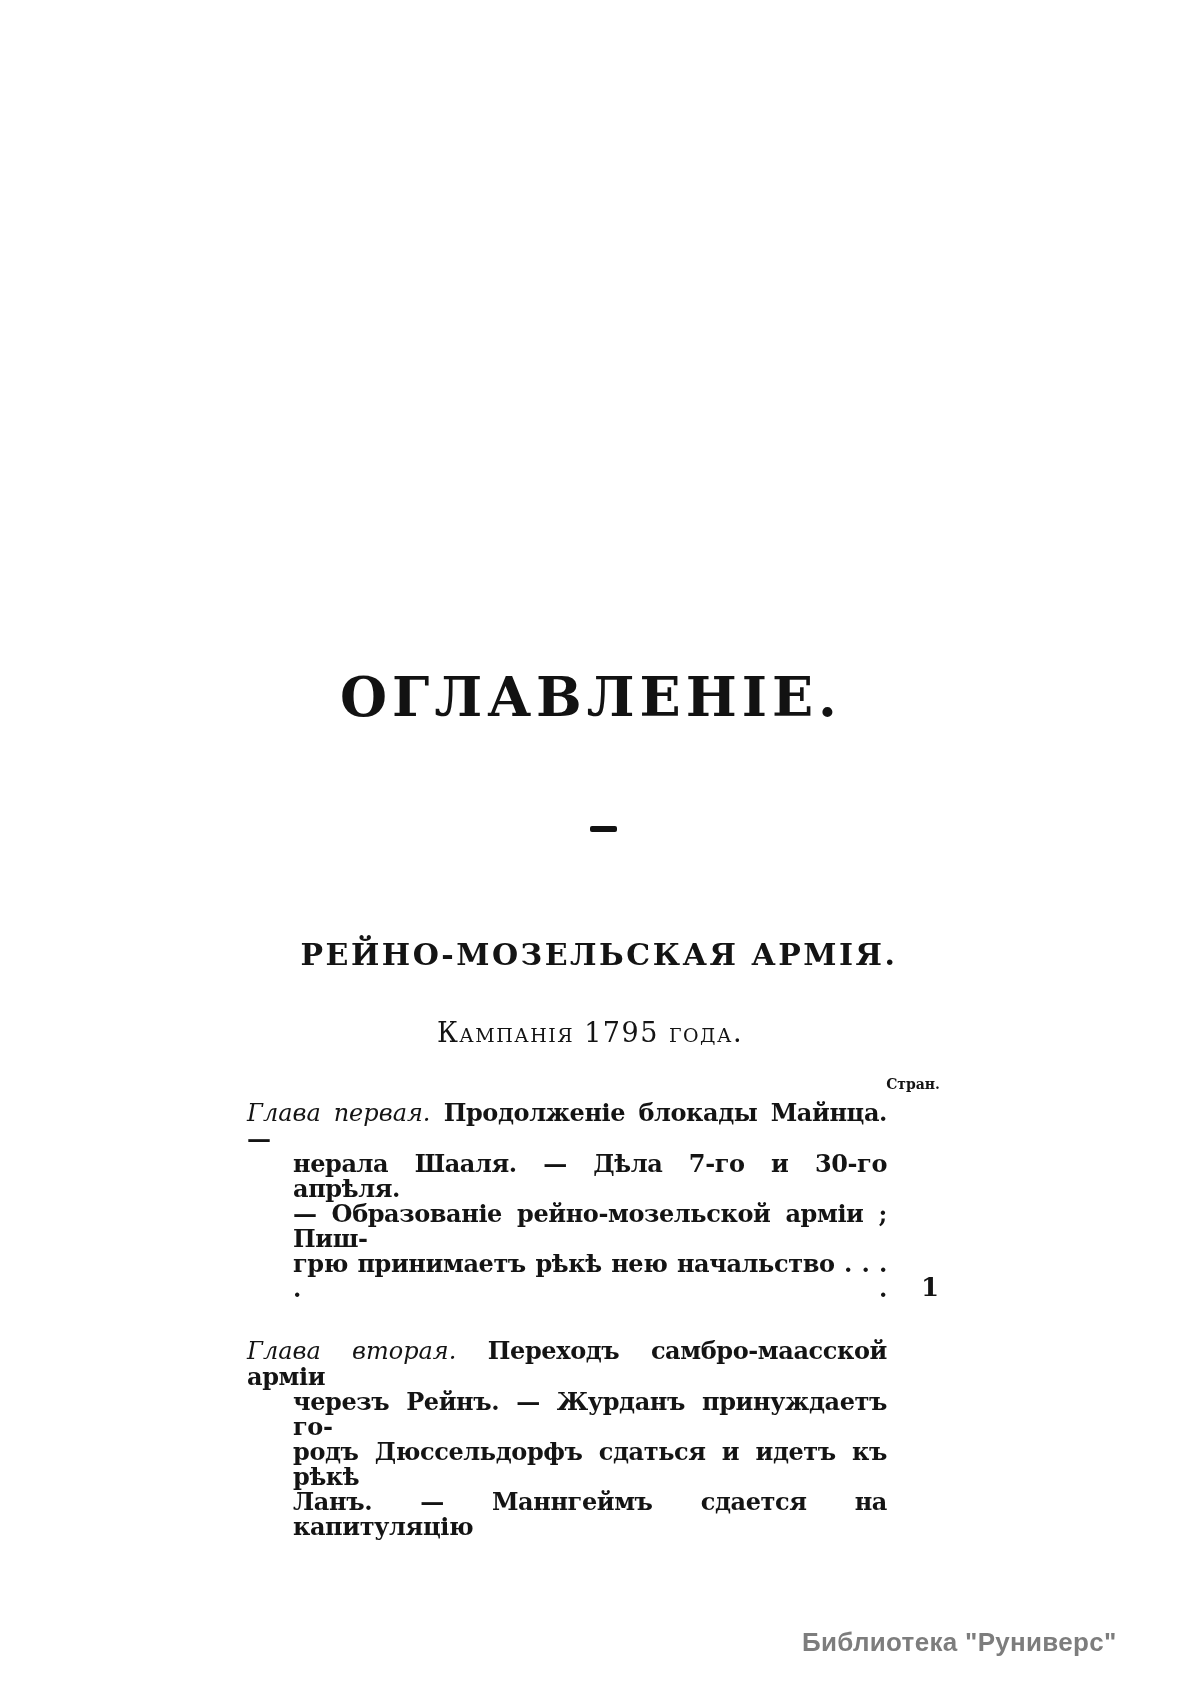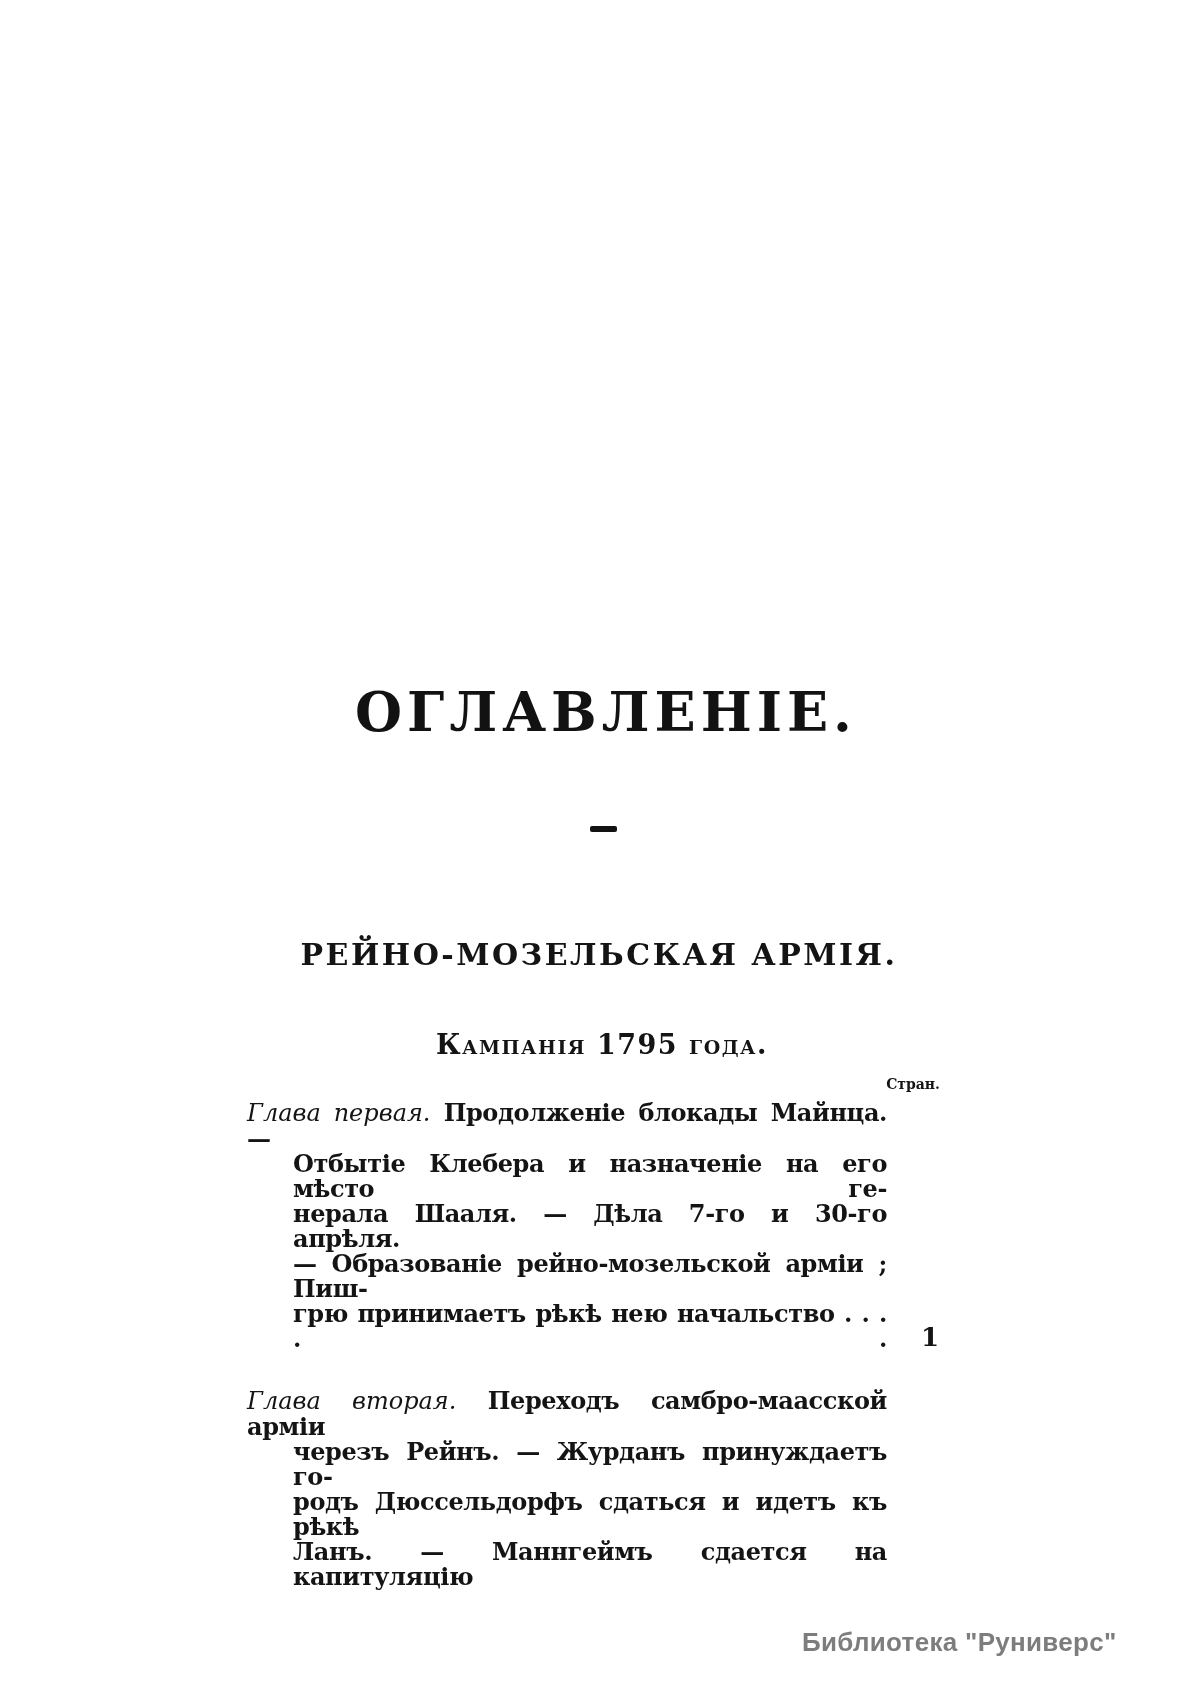--- a/index.html
+++ b/index.html
@@ -17,21 +17,21 @@
     color: #161616;
     font-family: "DejaVu Serif", serif;
   }
 
   
   .title {
     position: absolute;
     top: 668px;
     left: 240px;
     width: 700px;
-    margin: 16px;
+    margin: 1px;
     text-align: center;
     font-family: "DejaVu Serif", serif;
     font-size: 54px;
     font-weight: bold;
     letter-spacing: 5px;
     line-height: 1.05;
     color: #121212;
   }
   .divider {
     position: absolute;
@@ -53,25 +53,25 @@
     font-weight: bold;
     letter-spacing: 2.5px;
     line-height: 1.1;
     color: #141414;
   }
   .campaign-heading {
     position: absolute;
     top: 1018px;
     left: 240px;
     width: 700px;
-    margin: 12px;
+    margin: 0;
     text-align: center;
     font-variant: small-caps;
     font-size: 27px;
-    font-weight: bold;
+    font-weight: normal;
     letter-spacing: 1.5px;
     line-height: 1.1;
     color: #141414;
   }
   .page-col-label {
     position: absolute;
     top: 1076px;
     left: 240px;
     width: 700px;
     text-align: right;
@@ -144,21 +144,20 @@
   <h2 class="section-heading">РЕЙНО-МОЗЕЛЬСКАЯ АРМІЯ.</h2>
 
   <h3 class="campaign-heading">Кампанія 1795 года.</h3>
 
   <div class="page-col-label">Стран.</div>
 
   <div class="entries">
 
     <div class="entry">
       <div class="line first"><span class="lead">Глава первая.</span> <span>Продолженіе блокады Майнца. —</span></div>
-      <div class="line cont">Отбытіе Клебера и назначеніе на его мѣсто ге-</div>
       <div class="line cont">нерала Шааля. — Дѣла 7-го и 30-го апрѣля.</div>
       <div class="line cont">— Образованіе рейно-мозельской арміи ; Пиш-</div>
       <div class="line cont">грю принимаетъ рѣкѣ нею начальство . . . . .</div>
       <span class="pagenum">1</span>
     </div>
 
     <div class="entry">
       <div class="line first"><span class="lead">Глава вторая.</span> <span>Переходъ самбро-маасской арміи</span></div>
       <div class="line cont">черезъ Рейнъ. — Журданъ принуждаетъ го-</div>
       <div class="line cont">родъ Дюссельдорфъ сдаться и идетъ къ рѣкѣ</div>

